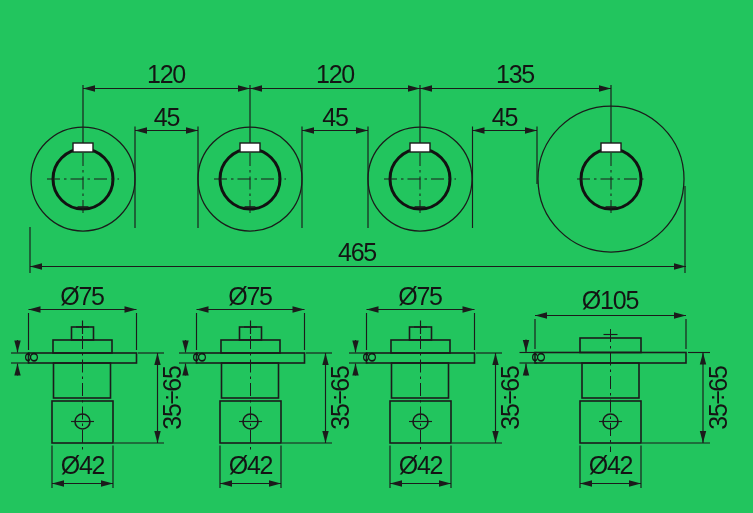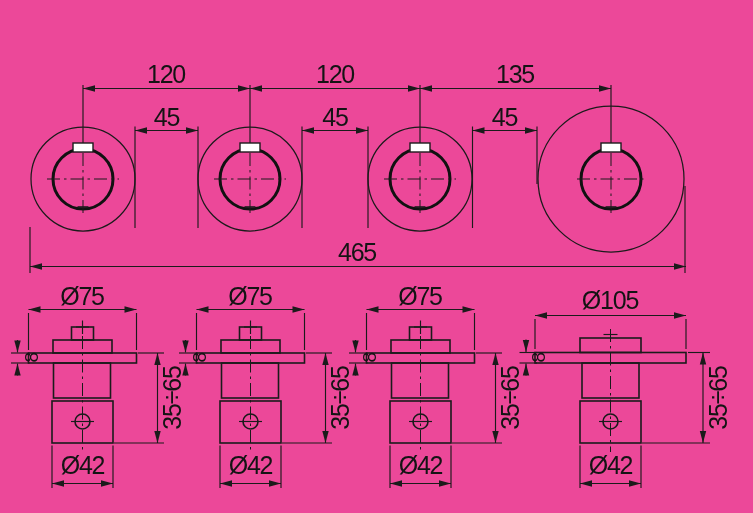--- a/index.html
+++ b/index.html
@@ -1,16 +1,16 @@
 <!DOCTYPE html>
 <html><head>
 <meta charset="utf-8">
 <style>
   html,body{margin:0;padding:0;background:#ffffff;}
-  .stage{position:relative;width:753px;height:513px;background:#ec4899;overflow:hidden;}
+  .stage{position:relative;width:753px;height:513px;background:#22c55e;overflow:hidden;}
   svg{display:block;}
   
   .t  {stroke:#1b1b1b;stroke-width:1.15;fill:none;stroke-linecap:butt;}   
   .o  {stroke:#1b1b1b;stroke-width:1.6;fill:none;}                        
   .o1 {stroke:#1b1b1b;stroke-width:1.25;fill:none;}                       
   .b  {stroke:#111;stroke-width:3;fill:none;}                             
   .c  {stroke:#1b1b1b;stroke-width:1;fill:none;stroke-dasharray:13 4 2.5 4;} 
   .tab{fill:#ffffff;stroke:#1b1b1b;stroke-width:1.4;}
   text{font-family:"Liberation Sans", sans-serif;font-size:25px;letter-spacing:-1.2px;fill:#141414;}
   text.sm{font-size:19px;letter-spacing:-0.5px;}

